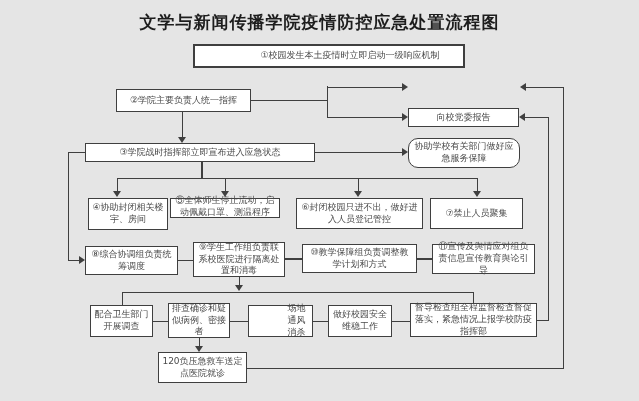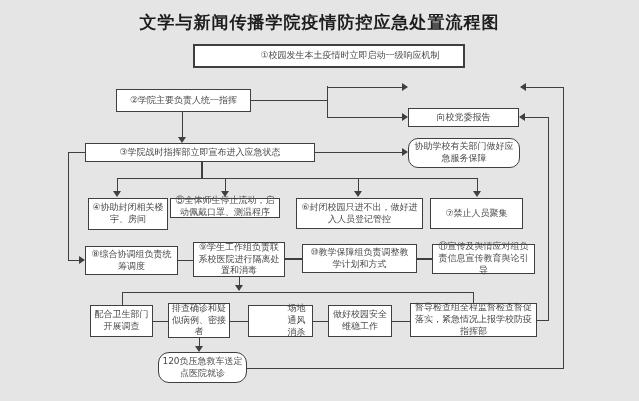--- a/index.html
+++ b/index.html
@@ -29,21 +29,21 @@
   #n7{left:430px;top:198px;width:93px;height:31px;}
   #n8{left:85px;top:246px;width:93px;height:29px;}
   #n9{left:193px;top:242px;width:92px;height:35px;}
   #n10{left:302px;top:244px;width:115px;height:29px;}
   #n11{left:432px;top:244px;width:103px;height:30px;}
   #b1{left:90px;top:305px;width:63px;height:32px;}
   #b2{left:168px;top:303px;width:62px;height:35px;}
   #b3{left:248px;top:305px;width:65px;height:32px;padding-left:35px;}
   #b4{left:328px;top:305px;width:64px;height:32px;}
   #b5{left:410px;top:303px;width:127px;height:34px;}
-  #b6{left:158px;top:352px;width:89px;height:31px;border-radius:11px;}
+  #b6{left:158px;top:352px;width:89px;height:31px;}
 </style>
 </head>
 <body>
 
 <div id="canvas">
   <div id="title">文学与新闻传播学院疫情防控应急处置流程图</div>
 
   <div class="node heavy" id="n1">①校园发生本土疫情时立即启动一级响应机制</div>
   <div class="node" id="n2">②学院主要负责人统一指挥</div>
   <div class="node" id="r2">向校党委报告</div>

